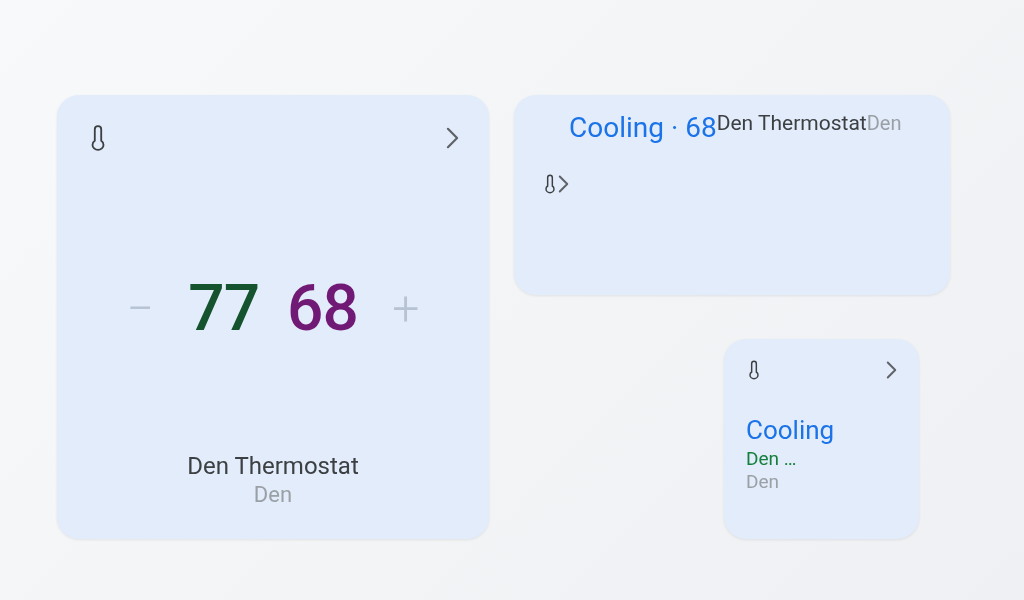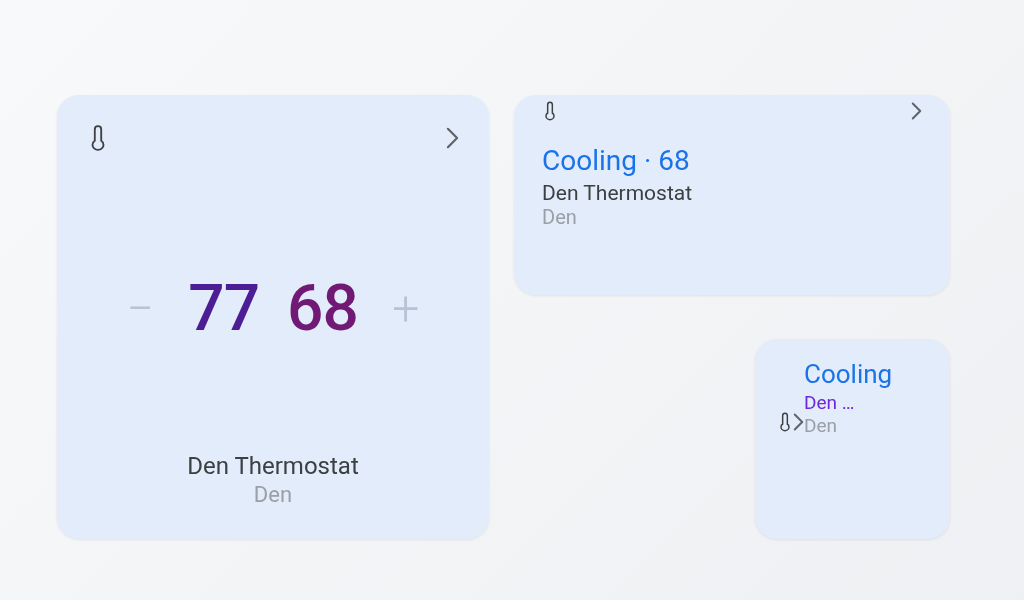--- a/index.html
+++ b/index.html
@@ -50,21 +50,21 @@
     color: #b7c2d3;
     width: 40px;
     text-align: center;
     line-height: 1;
   }
   .temp-val {
     font-size: 64px;
     font-weight: 500;
     letter-spacing: -1px;
   }
-  .temp-heat { color: #4c1d95; }
+  .temp-heat { color: #14532d; }
   .temp-cool { color: #701a75; }
   .card-footer {
     text-align: center;
     padding-bottom: 8px;
   }
   .dev-name {
     font-size: 24px;
     color: #3c4043;
     font-weight: 400;
   }
@@ -73,59 +73,59 @@
     color: #9aa0a6;
     font-weight: 400;
     margin-top: 2px;
   }
   
   .card-medium {
     left: 514px;
     top: 95px;
     width: 436px;
     height: 200px;
-    padding: 5px 28px;
+    padding: 16px 28px;
     display: flex;
-    flex-direction: column;
+    flex-direction: row;
   }
   .card-medium .card-header { margin-bottom: 18px; }
   .status-line {
     font-size: 28px;
     color: #1a73e8;
     font-weight: 400;
     margin-bottom: 4px;
   }
   .dev-name-m {
     font-size: 21px;
     color: #3c4043;
   }
   .dev-room-m {
     font-size: 20px;
     color: #9aa0a6;
   }
   
   .card-small {
-    left: 755px;
+    left: 724px;
     top: 339px;
     width: 195px;
     height: 200px;
     padding: 20px 22px;
     display: flex;
-    flex-direction: row;
+    flex-direction: column;
   }
   .card-small .card-header { margin-bottom: 30px; }
   .status-line-s {
     font-size: 26px;
     color: #1a73e8;
     font-weight: 400;
     margin-bottom: 2px;
   }
   .dev-name-s {
     font-size: 19px;
-    color: #6d28d9;
+    color: #15803d;
     white-space: nowrap;
     overflow: hidden;
   }
   .dev-room-s {
     font-size: 19px;
     color: #9aa0a6;
   }
 </style>
 </head>
 <body>

